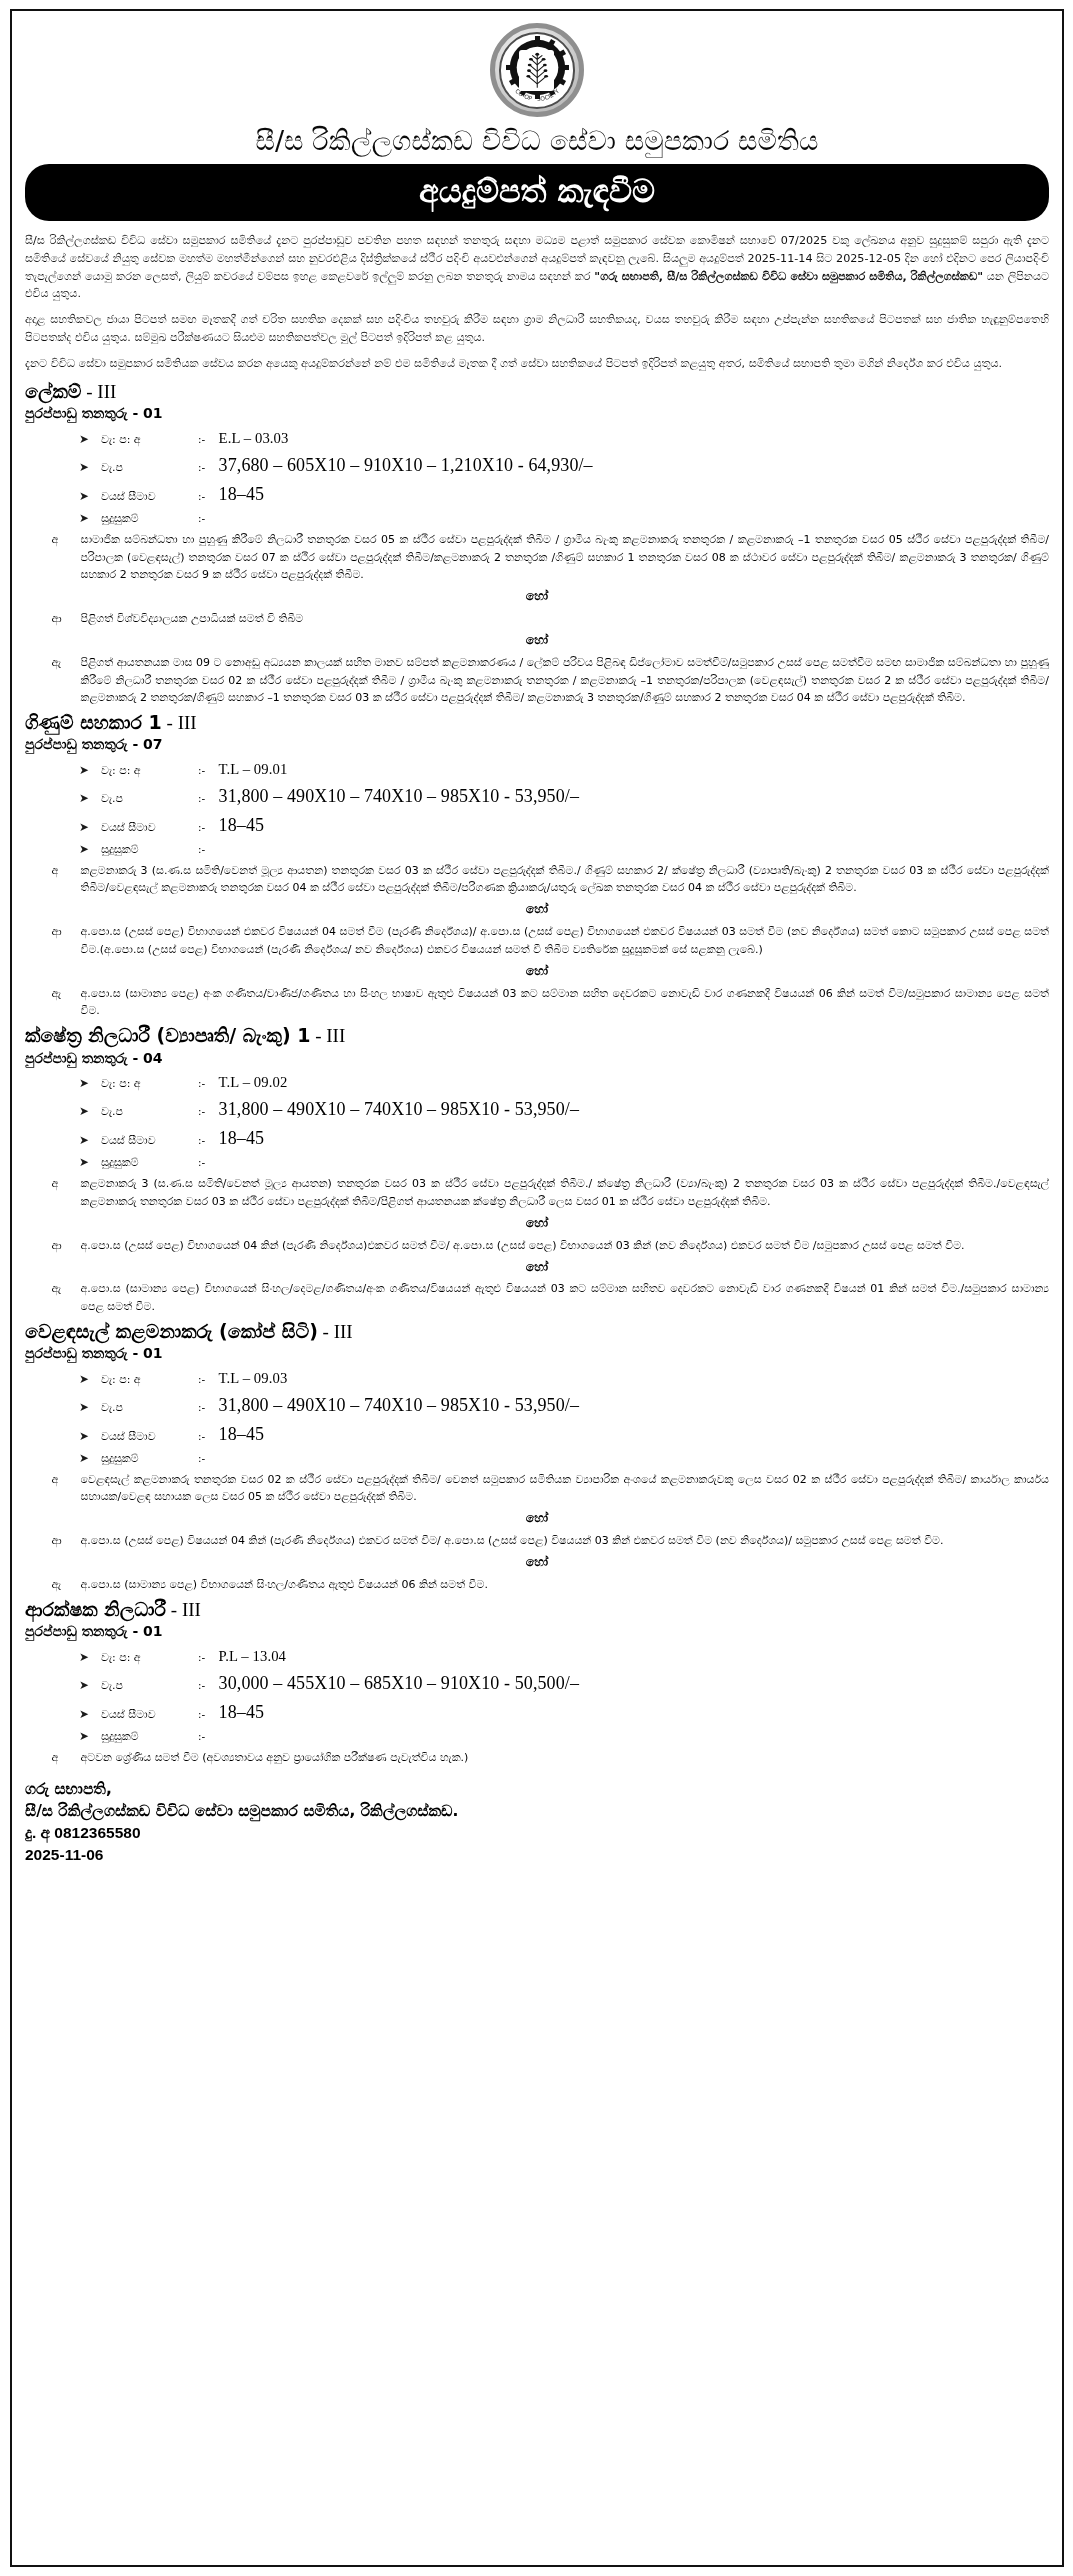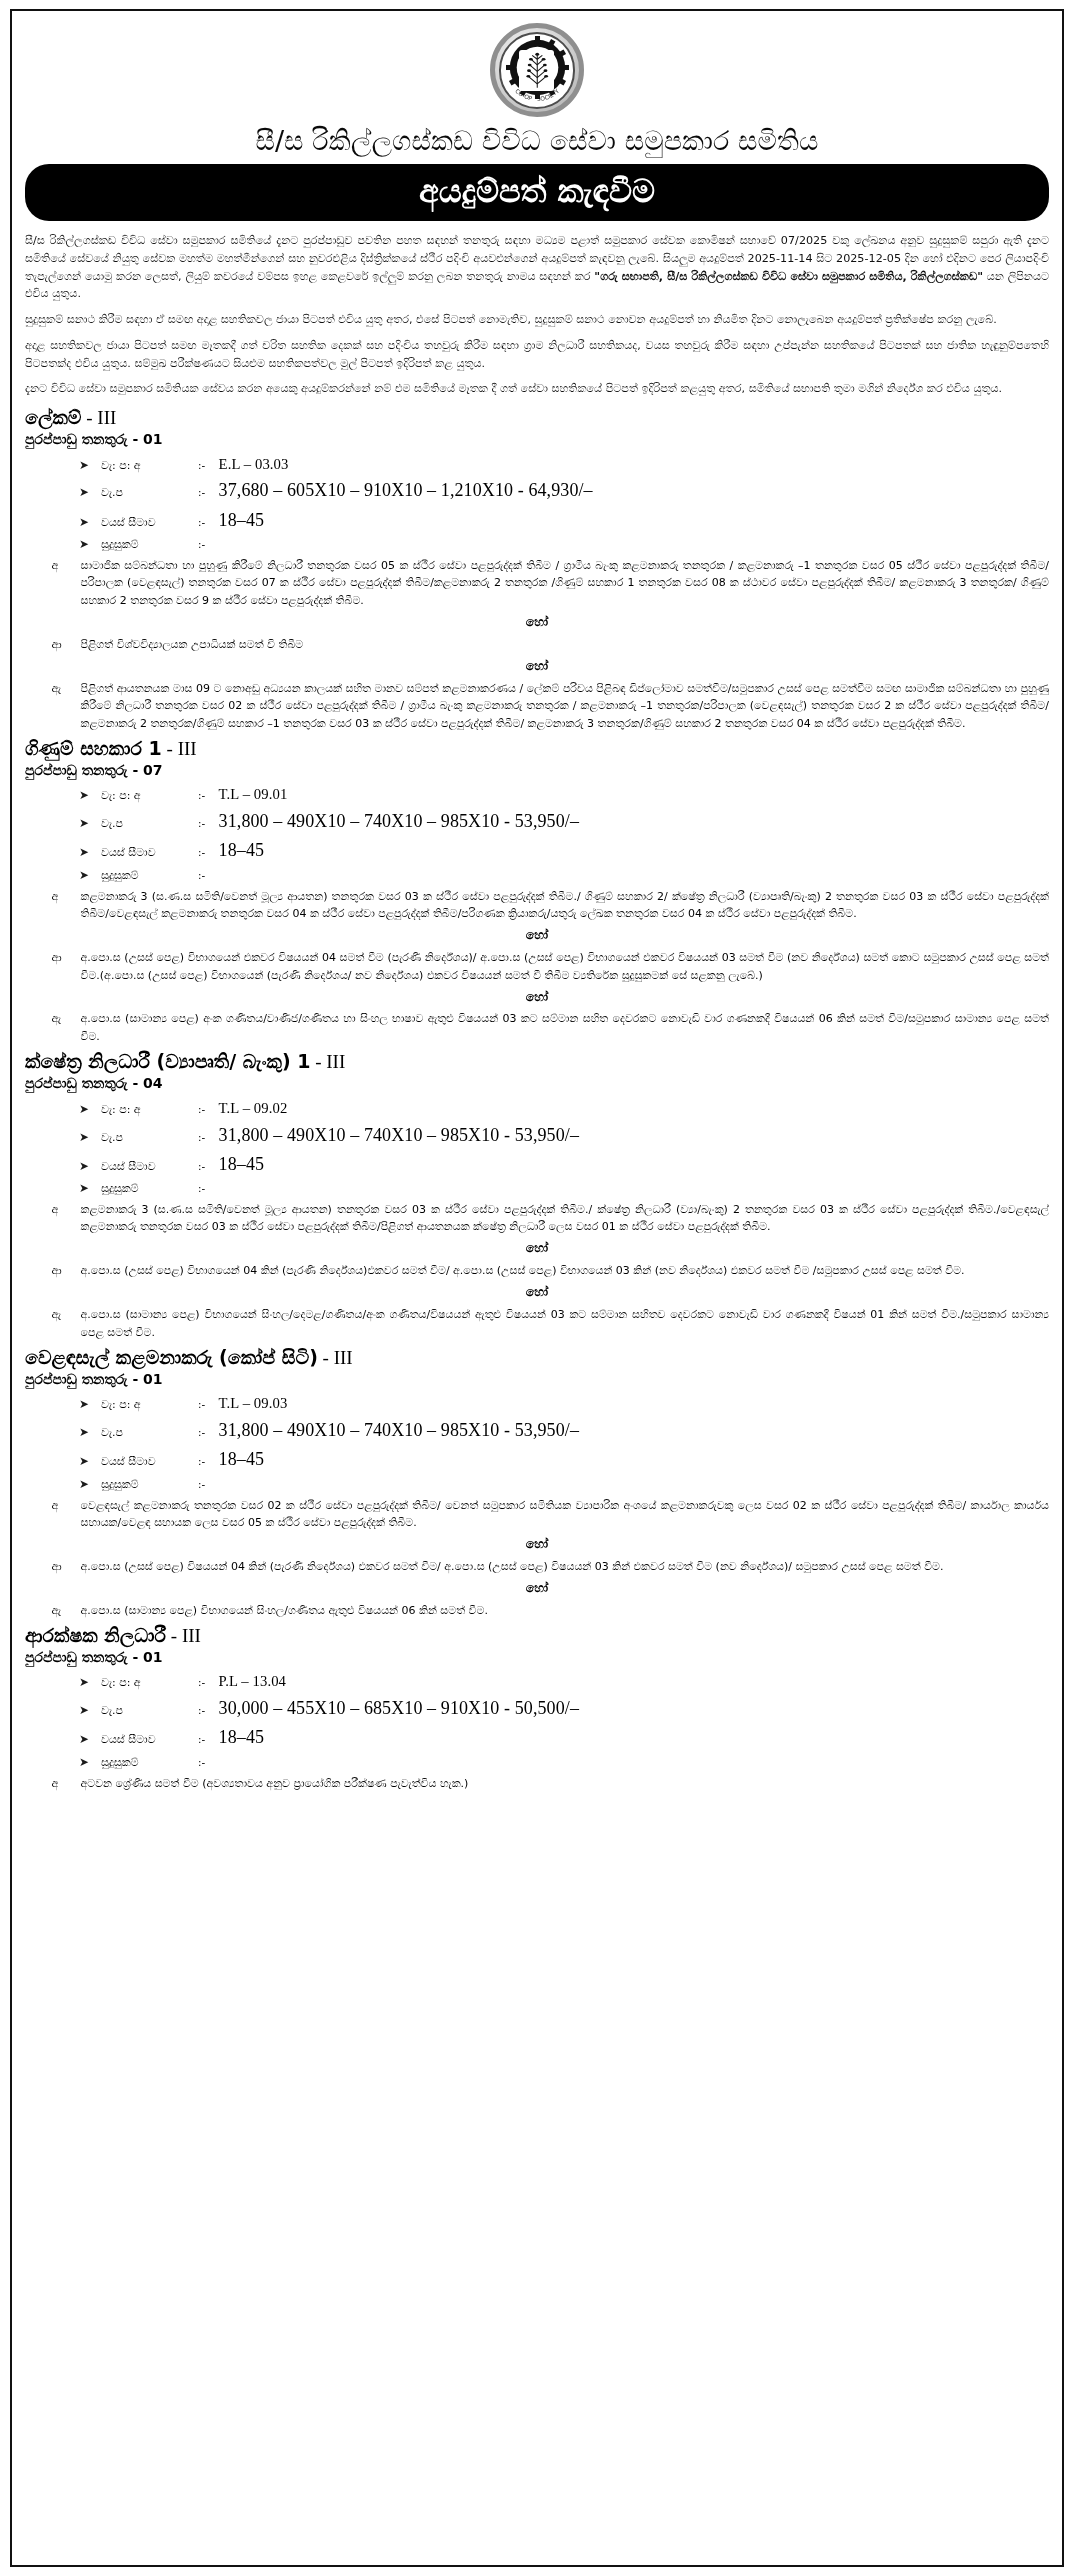--- a/index.html
+++ b/index.html
@@ -288,21 +288,20 @@
           </g>
         </svg>
       </div>
     </div>
 
     <div class="org-title">සී/ස රිකිල්ලගස්කඩ විවිධ සේවා සමුපකාර සමිතිය</div>
     <div class="banner">අයදුම්පත් කැඳවීම</div>
 
     <p class="body-block"><span>සී/ස රිකිල්ලගස්කඩ විවිධ සේවා සමුපකාර සමිතියේ දැනට පුරප්පාඩුව පවතින  පහත සඳහන් තනතුරු සඳහා මධ්‍යම පළාත් සමුපකාර සේවක කොමිෂන් සභාවේ 07/2025 වකු ලේඛනය අනුව සුදුසුකම් සපුරා ඇති දැනට සමිතියේ සේවයේ නියුතු සේවක  මහත්ම මහත්මීන්ගෙන් සහ නුවරඑළිය දිස්ත්‍රික්කයේ ස්ථීර පදිංචි අයවළුන්ගෙන් අයදුම්පත් කැඳවනු ලැබේ. සියලුම අයදුම්පත් 2025-11-14 සිට 2025-12-05 දින හෝ එදිනට පෙර ලියාපදිංචි තැපැල්ගෙන් යොමු කරන ලෙසත්, ලියුම් කවරයේ වම්පස ඉහළ කෙළවරේ ඉල්ලුම් කරනු ලබන තනතුරු නාමය සඳහන් කර </span><b>"ගරු සභාපති, සී/ස රිකිල්ලගස්කඩ විවිධ සේවා සමුපකාර සමිතිය, රිකිල්ලගස්කඩ"</b><span> යන ලිපිනයට එවිය යුතුය.</span></p>
 
-    <p class="body-block">සුදුසුකම් සනාථ කිරීම සඳහා ඒ සමඟ අදාළ සහතිකවල ජායා පිටපත් එවිය යුතු අතර, එසේ පිටපත් නොමැතිව, සුදුසුකම් සනාථ නොවන අයදුම්පත් හා නියමිත දිනට නොලැබෙන අයදුම්පත් ප්‍රතික්ෂේප කරනු ලැබේ.</p>
     <p class="body-block">අදාළ සහතිකවල ජායා පිටපත් සමඟ මෑතකදී ගත් චරිත සහතික දෙකක් සහ පදිංචිය තහවුරු කිරීම සඳහා ග්‍රාම නිලධාරී සහතිකයද, වයස තහවුරු කිරීම සඳහා උප්පැන්න සහතිකයේ පිටපතක් සහ ජාතික හැඳුනුම්පතෙහි පිටපතක්ද එවිය යුතුය. සම්මුඛ පරීක්ෂණයට සියළුම සහතිකපත්වල මුල් පිටපත් ඉදිරිපත් කළ යුතුය.</p>
     <p class="body-block">දැනට විවිධ සේවා සමුපකාර සමිතියක සේවය කරන අයෙකු අයදුම්කරන්නේ නම් එම සමිතියේ මෑතක දී ගත් සේවා සහතිකයේ පිටපත් ඉදිරිපත් කළයුතු අතර, සමිතියේ සභාපති තුමා මගින් නිර්දේශ කර එවිය යුතුය.</p>
 
     <div id="jobs-root">
         <div class="job">
           <div class="job-title"><span>ලේකම්</span><span class="grade"> - III</span></div>
           <div class="job-vacancies">පුරප්පාඩු තනතුරු - 01</div>
           <div class="specs">
             <div class="spec-row">
               <span class="spec-arrow">➤</span>
@@ -515,16 +514,22 @@
           </div>
           <div class="quals">
             <div class="qual">
               <span class="qual-letter">අ</span>
               <span class="qual-text">අටවන ශ්‍රේණිය සමත් වීම (අවශ්‍යතාවය අනුව ප්‍රායෝගික පරීක්ෂණ පැවැත්විය හැක.)</span>
             </div>
           </div>
         </div>
       </div>
 
+    <div class="footer">
+      <p class="line">ගරු සභාපති,</p>
+      <p class="line">සී/ස රිකිල්ලගස්කඩ විවිධ සේවා සමුපකාර සමිතිය, රිකිල්ලගස්කඩ.</p>
+      <p class="line num">දු. අ 0812365580</p>
+      <p class="line num">2025-11-06</p>
+    </div>
 
   </div>
 </div>
 
 
 </body></html>

